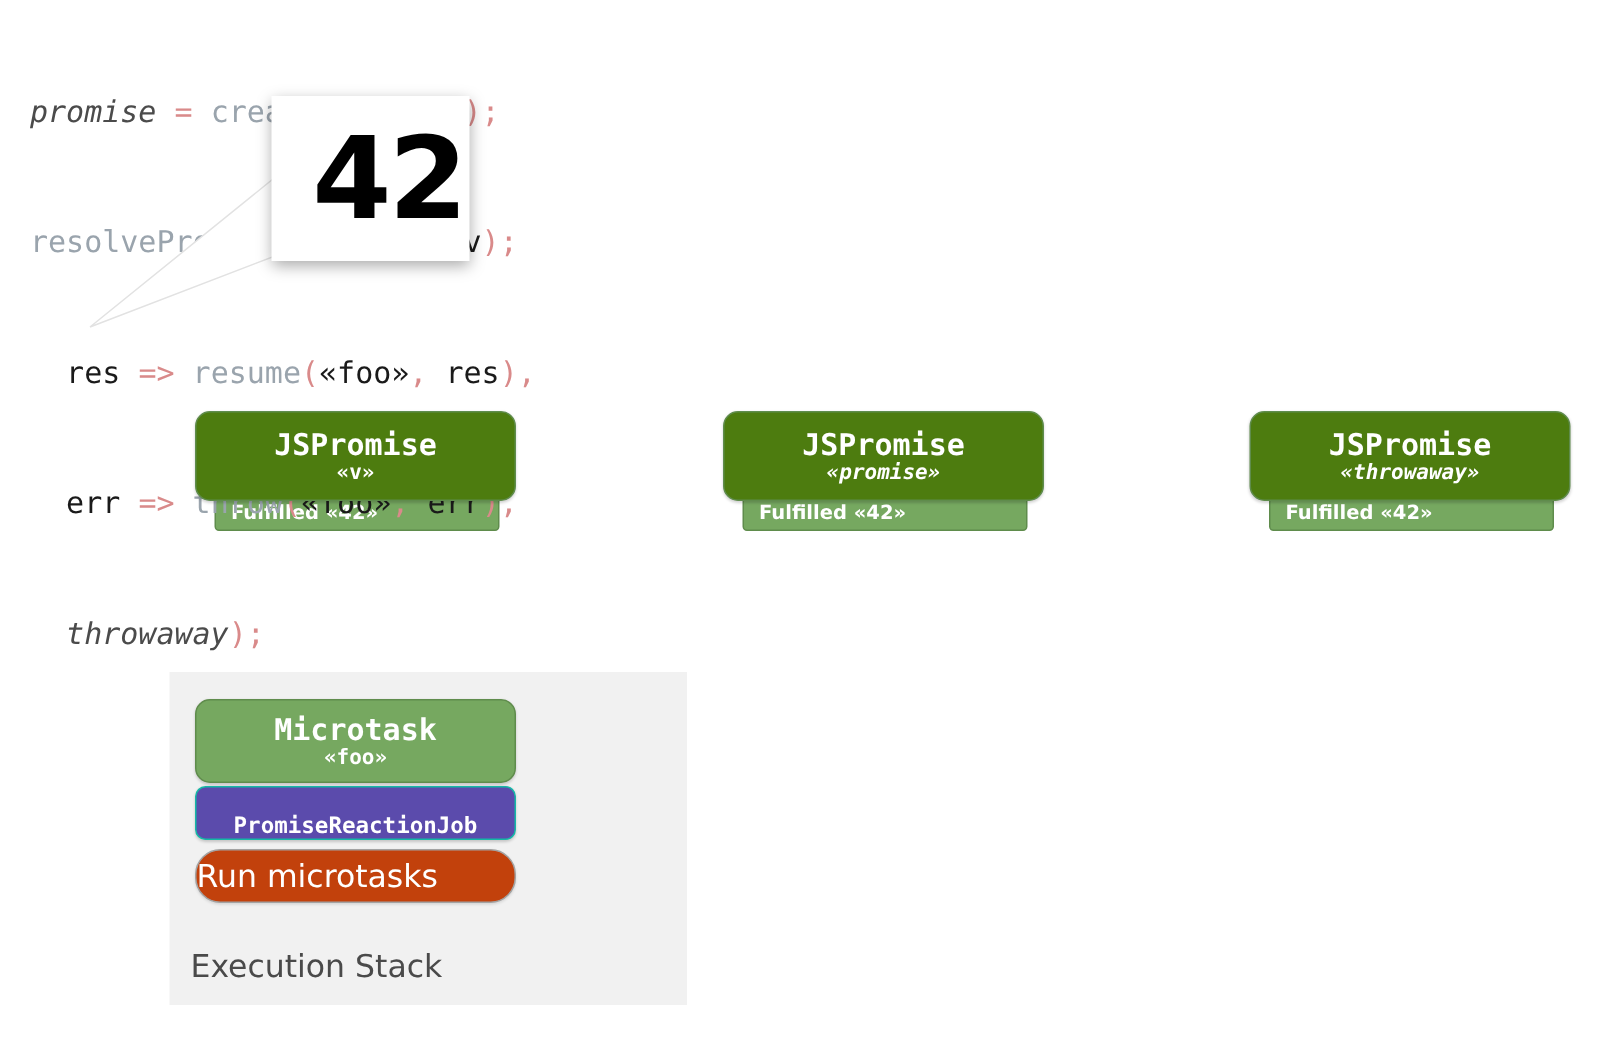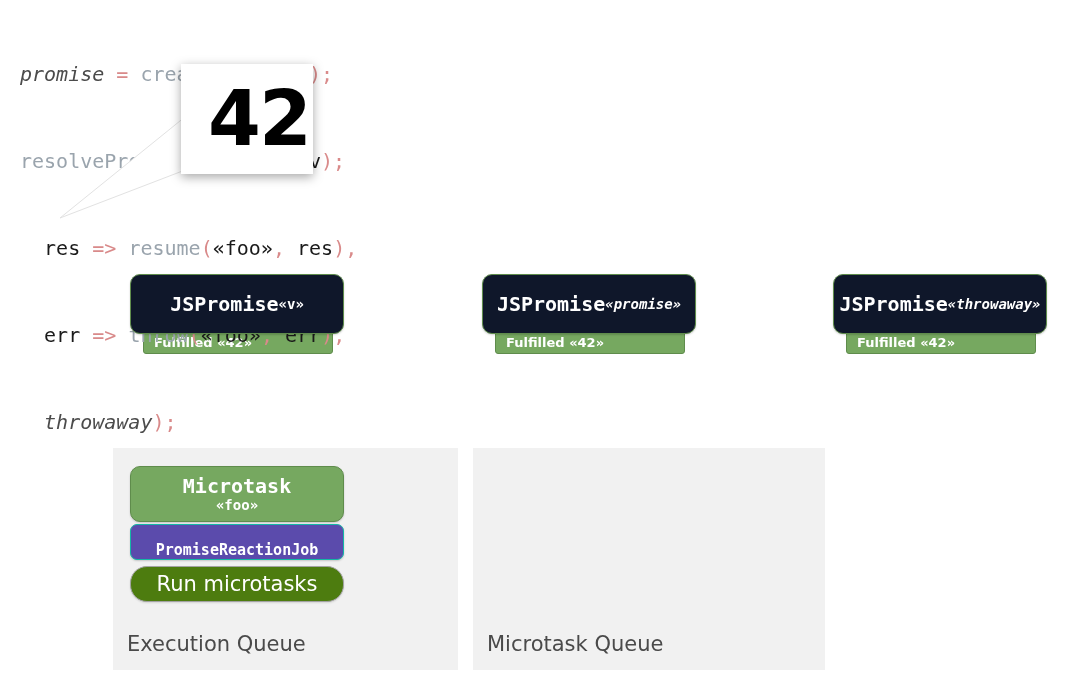--- a/index.html
+++ b/index.html
@@ -47,25 +47,25 @@
     font-size:76px;
     color:#000;
     line-height:1;
     letter-spacing:-2px;
   }
 
   
   #promise-row{position:absolute;left:0;top:274px;width:1080px;height:100px;}
   .promise-unit{position:absolute;width:214px;}
   .obj-box{
-    background:#0f172a;
+    background:#4d7c0f;
     border:1px solid #5f8c4c;
     border-radius:10px;
     height:58px;
-    display:flex;flex-direction:row;
+    display:flex;flex-direction:column;
     align-items:center;justify-content:center;
     box-shadow:0 1px 2px rgba(0,0,0,.18);
   }
   .obj-title{
     font-family:"DejaVu Sans Mono","Liberation Mono",monospace;
     font-weight:bold;font-size:20px;color:#ffffff;line-height:22px;
   }
   .obj-sub{
     font-family:"DejaVu Sans Mono","Liberation Mono",monospace;
     font-weight:bold;font-size:14px;color:#ffffff;line-height:16px;
@@ -124,25 +124,25 @@
     height:34px;
     display:flex;align-items:flex-end;justify-content:center;
     box-shadow:0 1px 2px rgba(0,0,0,.18);
   }
   .job-text{
     font-family:"DejaVu Sans Mono","Liberation Mono",monospace;
     font-weight:bold;font-size:15px;color:#ffffff;
   }
   .task-box{
     margin-top:6px;
-    background:#4d7c0f;
+    background:#c2410c;
     border:1px solid #a3a3a3;
     border-radius:17px;
     height:34px;
-    display:flex;align-items:center;justify-content:center;
+    display:flex;align-items:center;justify-content:flex-start;
     box-shadow:0 1px 2px rgba(0,0,0,.12);
   }
   .task-text{
     font-family:"DejaVu Sans","Liberation Sans",sans-serif;
     font-size:21px;color:#ffffff;
   }
 </style>
 </head>
 <body>
 
@@ -205,19 +205,16 @@
         <span class="obj-title">Microtask</span>
         <span class="obj-sub">«foo»</span>
       </div>
       <div class="job-box">
         <span class="job-text">PromiseReactionJob</span>
       </div>
       <div class="task-box">
         <span class="task-text">Run microtasks</span>
       </div>
     </div>
-    <div class="panel-label">Execution Queue</div>
-  </div>
-
-  <div class="panel" id="panel-queue">
-    <div class="panel-label">Microtask Queue</div>
-  </div>
+    <div class="panel-label">Execution Stack</div>
+  </div>
+
 </div>
 
 </body></html>

